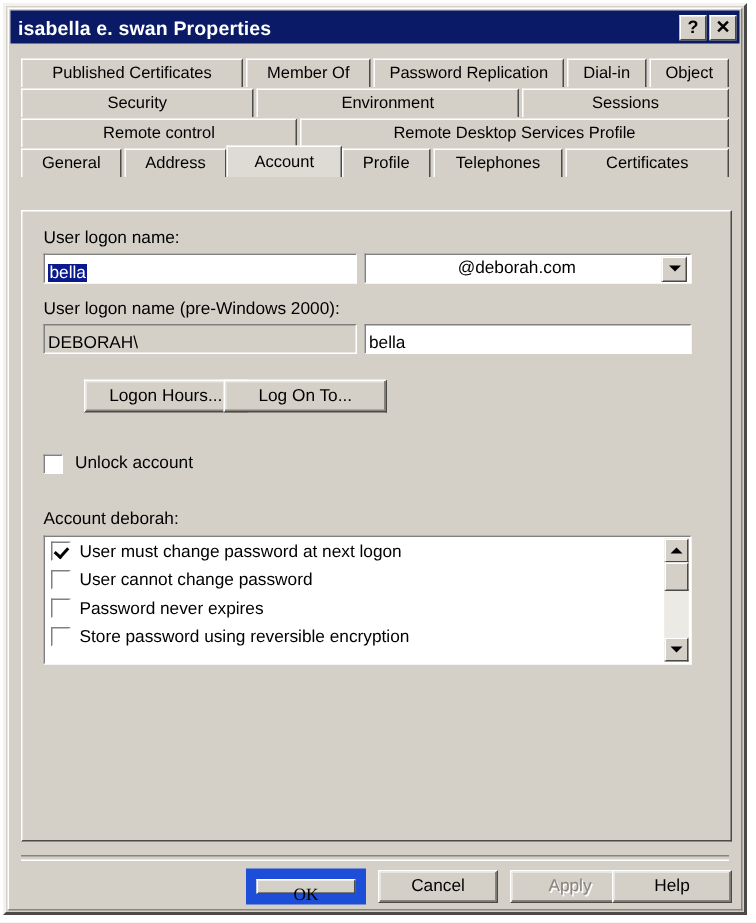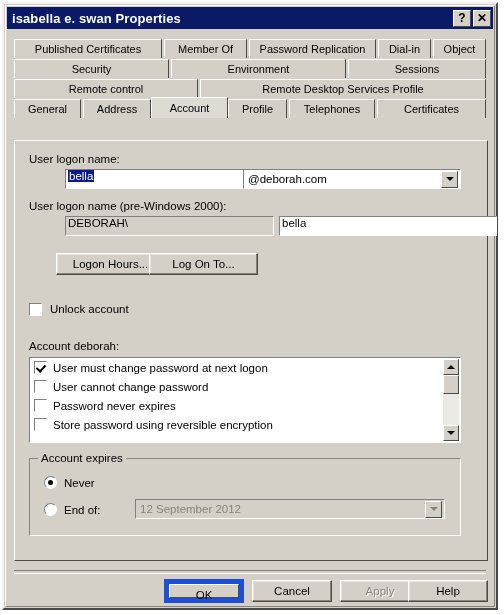--- a/index.html
+++ b/index.html
@@ -149,25 +149,24 @@
   
   .field {
     position: absolute;
     background: #ffffff;
     border-top: 1px solid #808080;
     border-left: 1px solid #808080;
     border-right: 1px solid #ffffff;
     border-bottom: 1px solid #ffffff;
     box-sizing: border-box;
     display: flex;
-    align-items: flex-start;
+    align-items: flex-end;
     padding: 0 2px;
     font-size: 11.5px;
     overflow: hidden;
-    margin-left: 36px;
   }
   .field.readonly {
     background: #d4d0c8;
   }
   .sel-text {
     background: #0a1a8c;
     color: #ffffff;
     padding: 0 1px;
   }
   .combo {
@@ -180,20 +179,21 @@
     box-sizing: border-box;
     display: flex;
     align-items: center;
     font-size: 11.5px;
   }
   .combo .cval {
     flex: 1;
     padding-left: 4px;
     white-space: nowrap;
     overflow: hidden;
+    text-align: center;
   }
   .combo.disabled { background: #d4d0c8; }
   .combo.disabled .cval { color: #88847c; }
   .cbtn {
     width: 17px;
     height: 17px;
     margin-right: 2px;
     background: #d4d0c8;
     border-top: 1px solid #ffffff;
     border-left: 1px solid #ffffff;
@@ -229,21 +229,22 @@
     box-sizing: border-box;
     cursor: default;
     white-space: nowrap;
   }
   .btn.abs { position: absolute; }
   .btn.disabled {
     color: #88847c;
     text-shadow: 1px 1px 0 #ffffff;
   }
   .btn.default {
-    border: 5px solid #1d4ed8;
+    border: 7px solid #1d4ed8;
+    font-family: Liberation Serif, serif;
   }
   .btn.default .inner {
     display: block;
     height: 100%;
     border-top: 1px solid #ffffff;
     border-left: 1px solid #ffffff;
     border-right: 1px solid #4a4a46;
     border-bottom: 1px solid #4a4a46;
     box-sizing: border-box;
     line-height: 20px;
@@ -495,40 +496,20 @@
           </div>
         <div class="sb-track">
           <div class="sb-thumb"></div>
         </div>
         <div class="sb-btn">
             <i class="arrow-d"></i>
           </div>
       </div>
     </div>
 
-    <div class="group" style="left:14px; top:317px; width:432px; height:78px;">
-      <div class="group-legend">Account expires</div>
-
-      <div class="radio-row" style="left:14px; top:17px;">
-        <i class="radio on"></i>
-        <span>Never</span>
-      </div>
-
-      <div class="radio-row" style="left:14px; top:44px;">
-        <i class="radio"></i>
-        <span>End of:</span>
-      </div>
-
-      <div class="combo disabled" style="left:105px; top:40px; width:310px; height:20px;">
-        <div class="cval">12 September 2012</div>
-        <div class="cbtn">
-            <i class="arrow-d dis"></i>
-          </div>
-      </div>
-    </div>
 
   </div>
 
   <div class="sep"></div>
 
   <div class="btn abs default" style="left:160px; top:575px; width:80px; height:24px;">
     <span class="inner">OK</span>
   </div>
   <div class="btn abs" style="left:248px; top:576px; width:80px; height:22px; line-height:20px;">Cancel</div>
   <div class="btn abs disabled" style="left:336px; top:576px; width:80px; height:22px; line-height:20px;">Apply</div>

